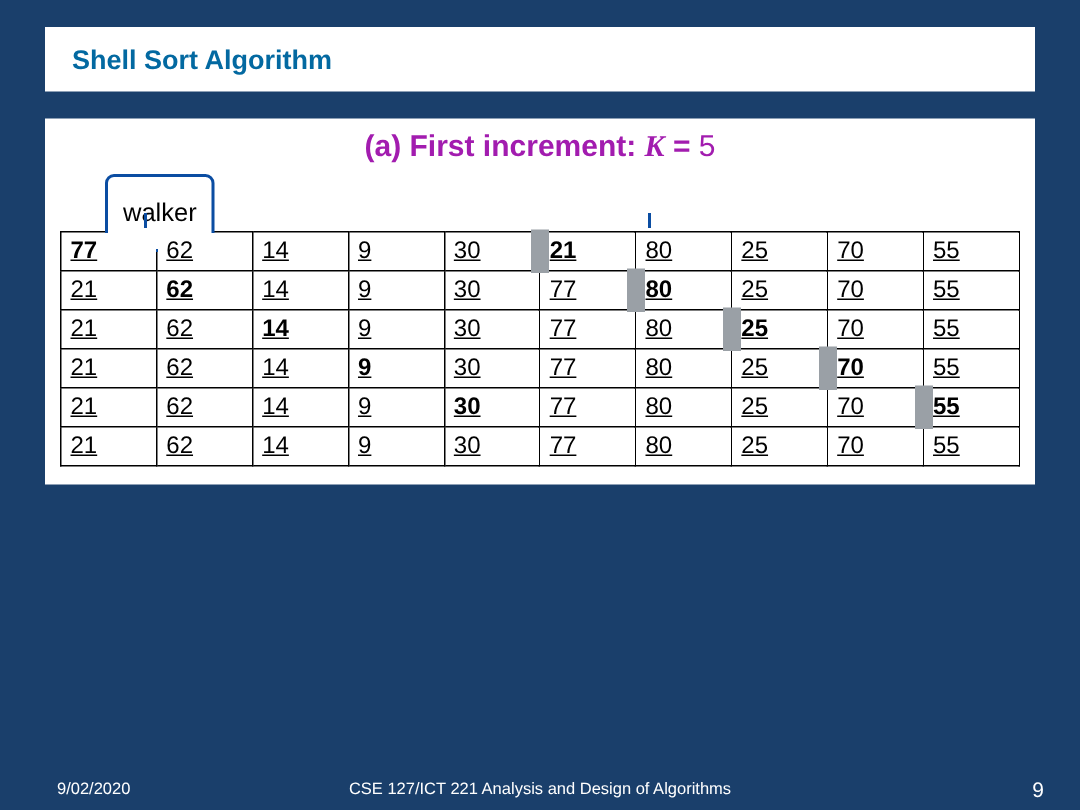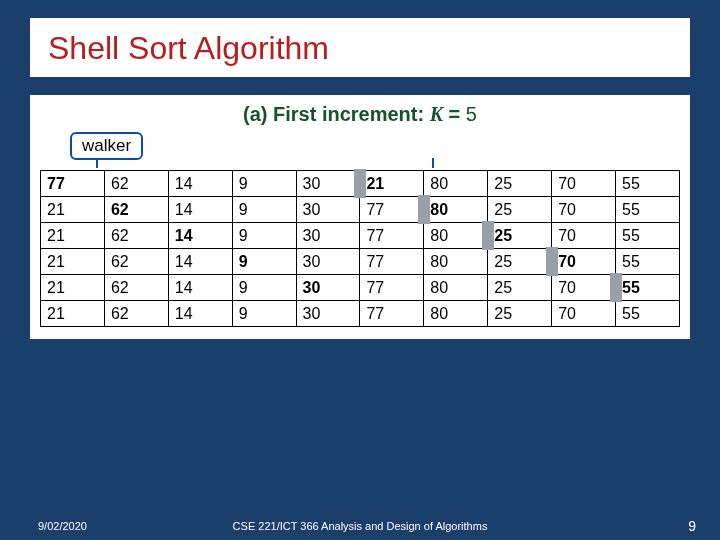--- a/index.html
+++ b/index.html
@@ -8,68 +8,69 @@
     background: #1a3f6b;
     font-family: Arial, Helvetica, sans-serif;
     position: relative;
   }
   .title-bar {
     background: #ffffff;
     padding: 12px 18px 10px 18px;
     margin: 18px 30px 0 30px;
   }
   .title-bar h1 {
-    font-size: 32px;
-    font-weight: normal;
-    color: #b91c1c;
+    font-size: 18px;
+    font-weight: bold;
+    color: #0369a1;
   }
   .content {
     background: #ffffff;
     margin: 18px 30px 0 30px;
     padding: 8px 10px 12px 10px;
   }
   .caption {
     text-align: center;
     font-size: 20px;
     font-weight: normal;
-    color: #14532d;
+    color: #a21caf;
     margin-bottom: 6px;
     font-family: Arial, sans-serif;
   }
   .caption .bold { font-weight: bold; }
   .caption .italic { font-style: italic; font-family: "Times New Roman", serif; }
   .labels-row {
     position: relative;
     height: 34px;
     margin-bottom: 4px;
   }
   .bubble {
     position: absolute;
     background: #fff;
     border: 2px solid #0b4da2;
     border-radius: 6px;
-    padding: 2px 10px;
+    padding: 14px 10px;
     font-size: 17px;
     color: #000;
   }
   .bubble.walker { left: 30px; top: 0; }
   .bubble.current { left: 360px; top: 0; }
   .leader {
     position: absolute;
     width: 2px;
     background: #0b4da2;
     top: 26px;
     height: 10px;
   }
   .leader.w { left: 56px; }
   .leader.c { left: 392px; }
   table.grid {
     border-collapse: collapse;
     width: 100%;
     table-layout: fixed;
+    text-decoration: underline;
   }
   table.grid td {
     border: 1.5px solid #000;
     height: 26px;
     font-size: 16px;
     text-align: left;
     padding: 2px 6px;
     background: #fff;
     position: relative;
   }
@@ -194,15 +195,15 @@
           <td>25</td>
           <td>70</td>
           <td>55</td>
         </tr>
       </tbody>
   </table>
 </div>
 
 <div class="footer">
   <span class="footer-date">9/02/2020</span>
-  <span class="footer-course">CSE 221/ICT 366 Analysis and Design of Algorithms</span>
+  <span class="footer-course">CSE 127/ICT 221 Analysis and Design of Algorithms</span>
 </div>
 <div class="pagenum">9</div>
 
 </body></html>

